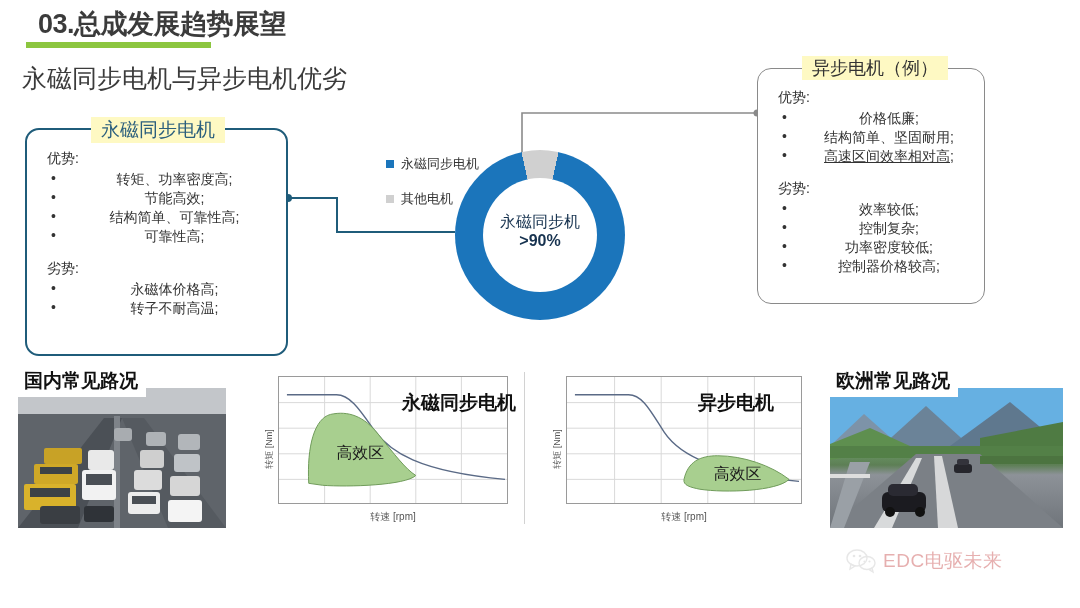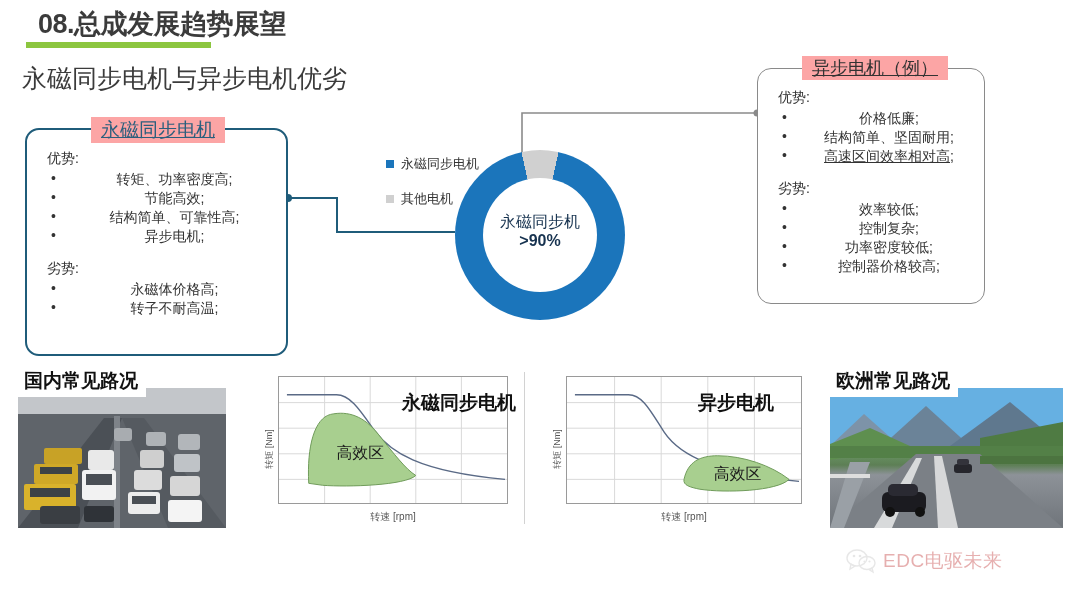--- a/index.html
+++ b/index.html
@@ -23,22 +23,22 @@
     background:#8CC63F;
   }
   .sub-title{
     position:absolute;left:22px;top:62px;
     font-size:25px;color:#3b3b3b;white-space:nowrap;text-align:center;
   }
 
   
   .box{position:absolute;border-radius:14px;box-sizing:border-box;background:#fff;}
   .box .box-title{
-    position:absolute;top:-13px;background:#fca5a5;padding:0 10px;
-    font-size:18px;white-space:nowrap;text-decoration:underline;
+    position:absolute;top:-13px;background:#fef9c3;padding:0 10px;
+    font-size:18px;white-space:nowrap;
   }
   .box .body{position:absolute;left:16px;right:10px;top:20px;}
   .sec-head{font-size:14px;margin:0 0 2px 4px;color:#333;}
   ul.bl{list-style:none;margin:0 0 0 0;padding:0;}
   ul.bl li{
     font-size:14px;line-height:19px;color:#333;
     position:relative;padding-left:30px;white-space:nowrap;text-align:center;
   }
   ul.bl li::before{
     content:"\2022";position:absolute;left:8px;top:-1px;font-size:14px;color:#333;
@@ -132,42 +132,42 @@
     position:absolute;left:845px;top:548px;display:flex;align-items:center;
     opacity:.35;
   }
   #watermark .wtxt{font-size:19px;color:#b91c1c;letter-spacing:.5px;white-space:nowrap;}
 </style>
 </head>
 <body>
 
 <div class="slide">
 
-  <div class="hdr-title">08.总成发展趋势展望</div>
+  <div class="hdr-title">03.总成发展趋势展望</div>
   <div class="hdr-rule" style="background: rgb(140, 198, 63);"></div>
   <div class="sub-title">永磁同步电机与异步电机优劣</div>
 
   <svg class="conn" style="left:0;top:0;width:1080px;height:608px;" viewBox="0 0 1080 608">
 
     <polyline points="288,198 337,198 337,232 455,232" fill="none" stroke="#1F5C7A" stroke-width="2"></polyline>
     <circle cx="288" cy="198" r="4" fill="#1F5C7A"></circle>
 
     <polyline points="522,165 522,113 757,113" fill="none" stroke="#8a8a8a" stroke-width="1.6"></polyline>
     <circle cx="757" cy="113" r="3.5" fill="#8a8a8a"></circle>
   </svg>
 
   <div class="box" id="box-pmsm" style="border-color: rgb(31, 92, 122);">
     <div class="box-title">永磁同步电机</div>
     <div class="body">
       <div class="sec-head">优势:</div>
       <ul class="bl">
         <li>转矩、功率密度高;</li>
         <li>节能高效;</li>
         <li>结构简单、可靠性高;</li>
-        <li>异步电机;</li>
+        <li>可靠性高;</li>
       </ul>
       <div class="gap"></div>
       <div class="sec-head">劣势:</div>
       <ul class="bl">
         <li>永磁体价格高;</li>
         <li>转子不耐高温;</li>
       </ul>
     </div>
   </div>
 

